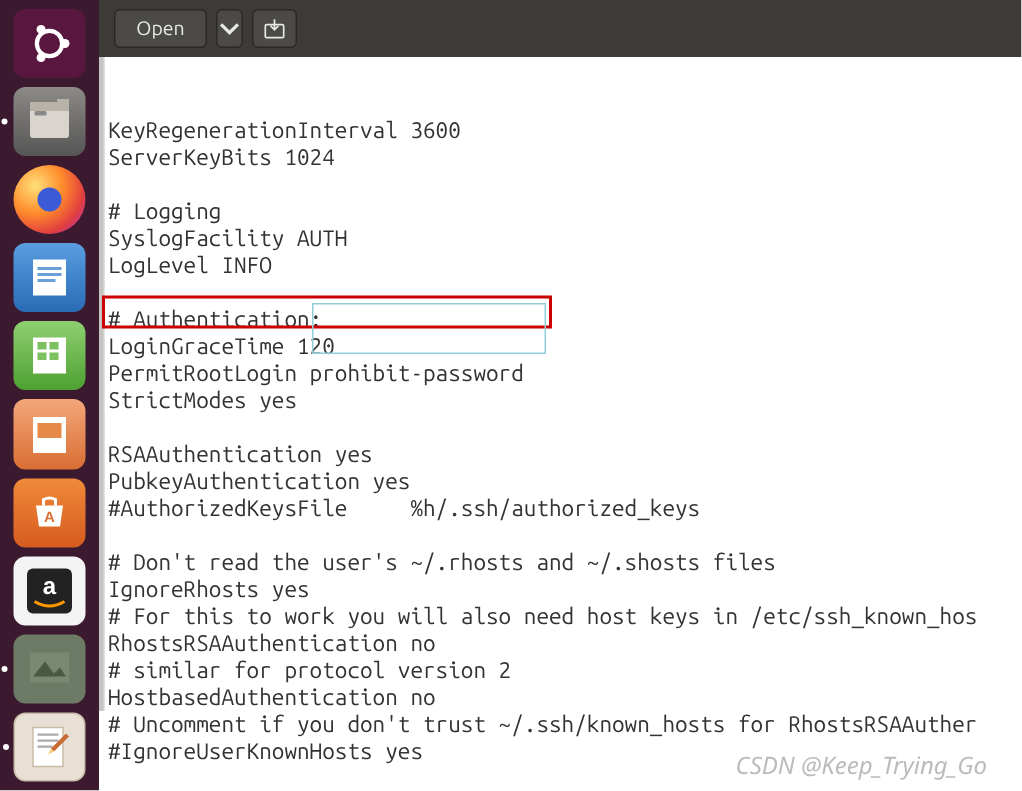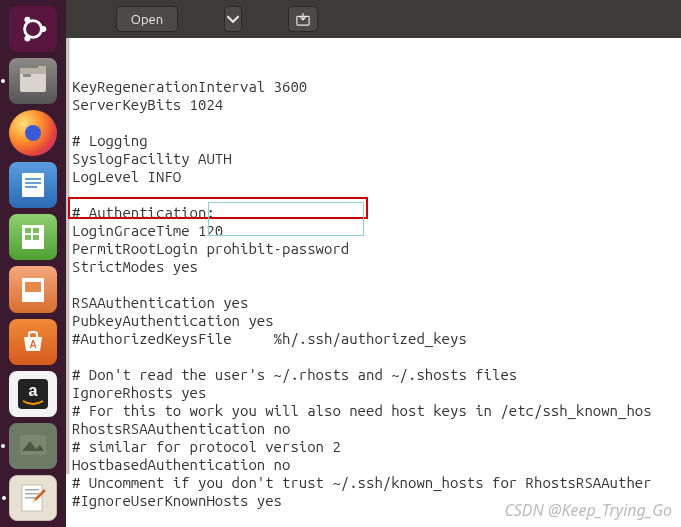--- a/index.html
+++ b/index.html
@@ -58,21 +58,20 @@
   display: flex; align-items: center;
   padding-left: 10px; gap: 6px;
   z-index: 4;
 }
 .tb-btn {
   background: #4b4a46; color: #e8e8e6;
   border: 1px solid #2a2926; border-radius: 4px;
   height: 26px; display: flex; align-items: center; justify-content: center;
   font-family: Ubuntu, sans-serif; font-size: 13px;
   padding: 0 10px;
-  margin-left: 40px;
 }
 .tb-btn.open { min-width: 62px; }
 .tb-btn.caret { width: 18px; padding: 0; }
 .tb-btn.icon { width: 30px; padding: 0; }
 .tb-btn svg { width: 14px; height: 14px; }
 
 .editor-pane {
   position: absolute; left: 66px; top: 38px;
   width: 615px; height: 436px;
   display: flex;
@@ -106,21 +105,21 @@
 .annotation {
   position: absolute;
   color: #d21818;
   font-family: "Noto Sans", sans-serif;
   font-size: 20px;
   font-weight: 500;
   pointer-events: none;
 }
 .watermark {
   position: absolute;
-  right: 9px; bottom: 6px;
+  right: 23px; bottom: 6px;
   font-family: "Noto Sans", sans-serif;
   font-size: 16px;
   color: rgba(120,120,120,0.5);
   font-style: italic;
   pointer-events: none;
 }
 </style>
 </head>
 <body>
 

